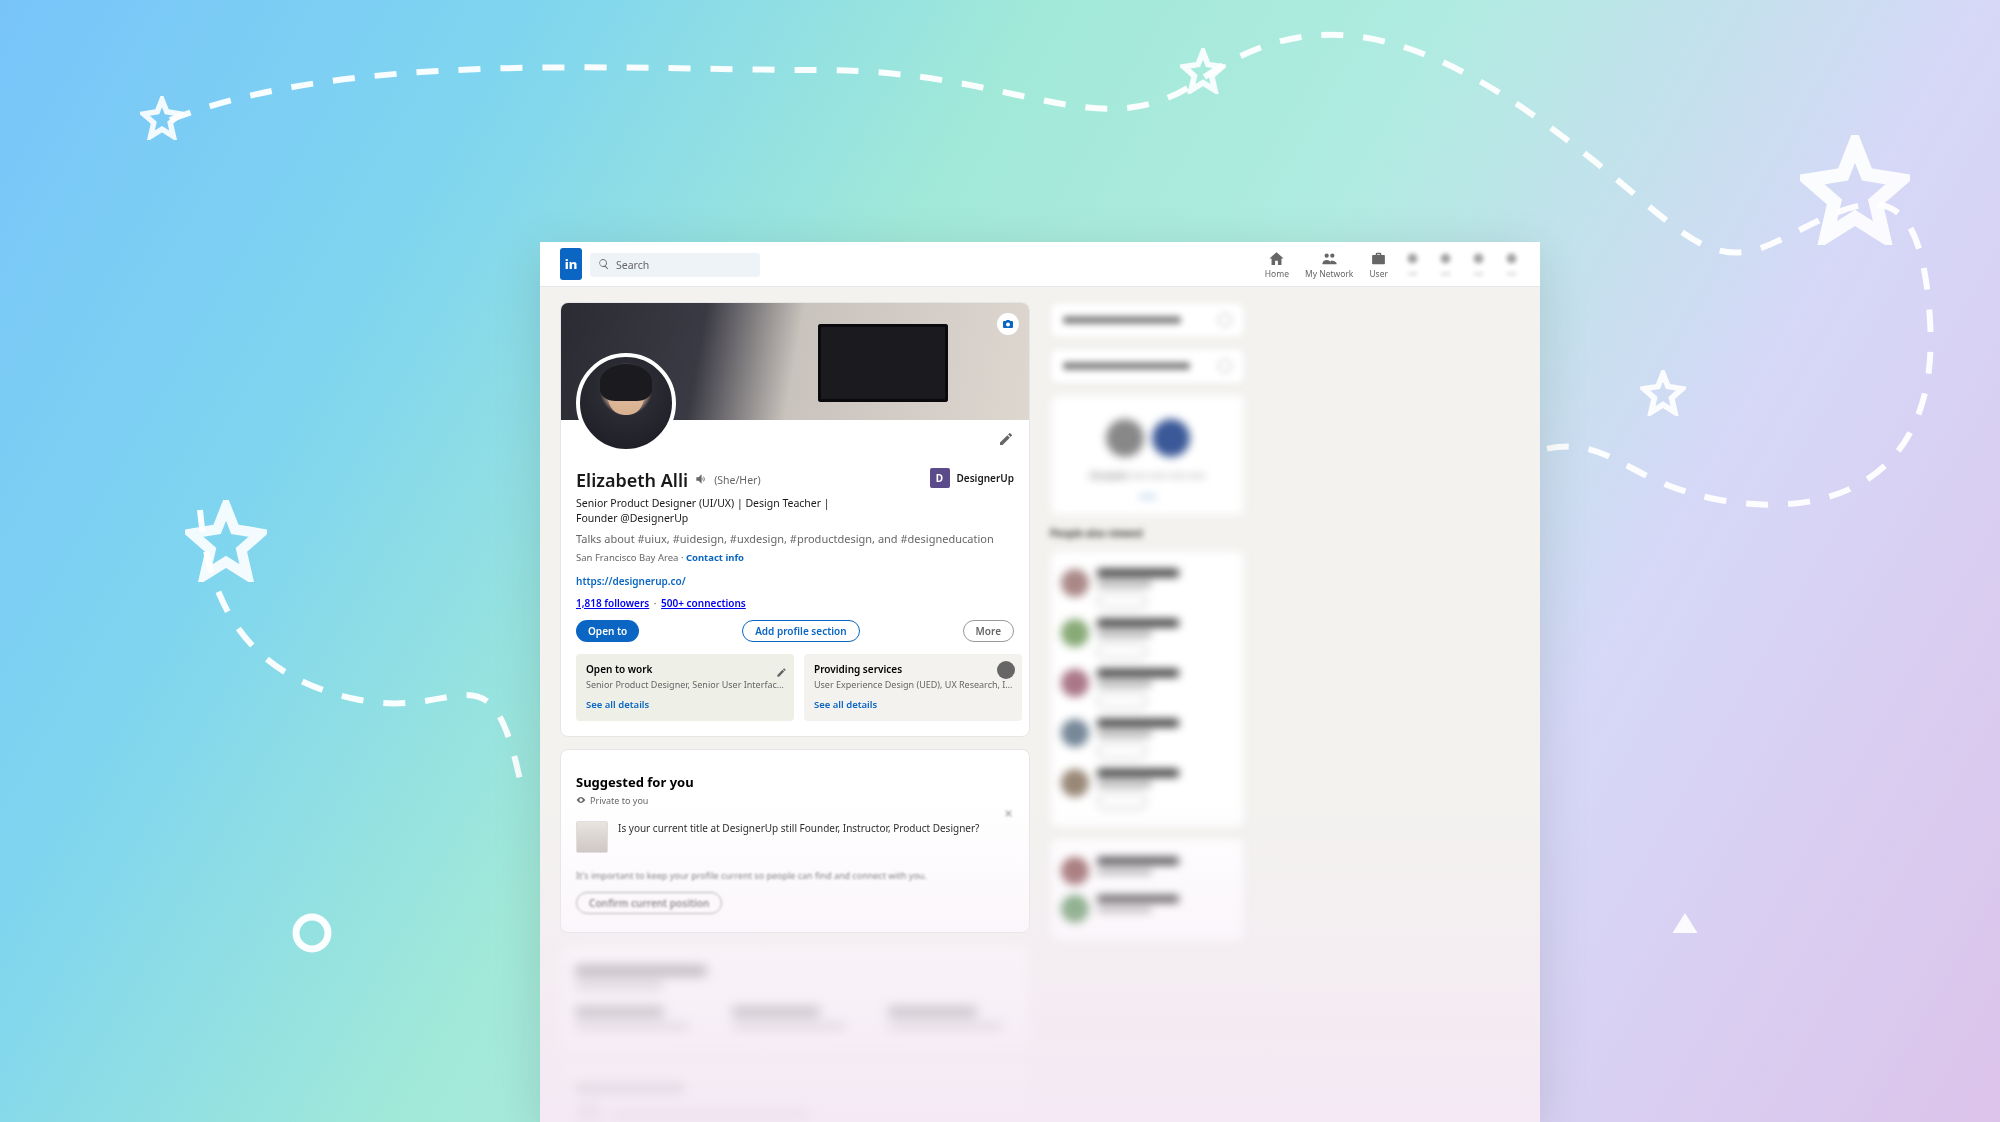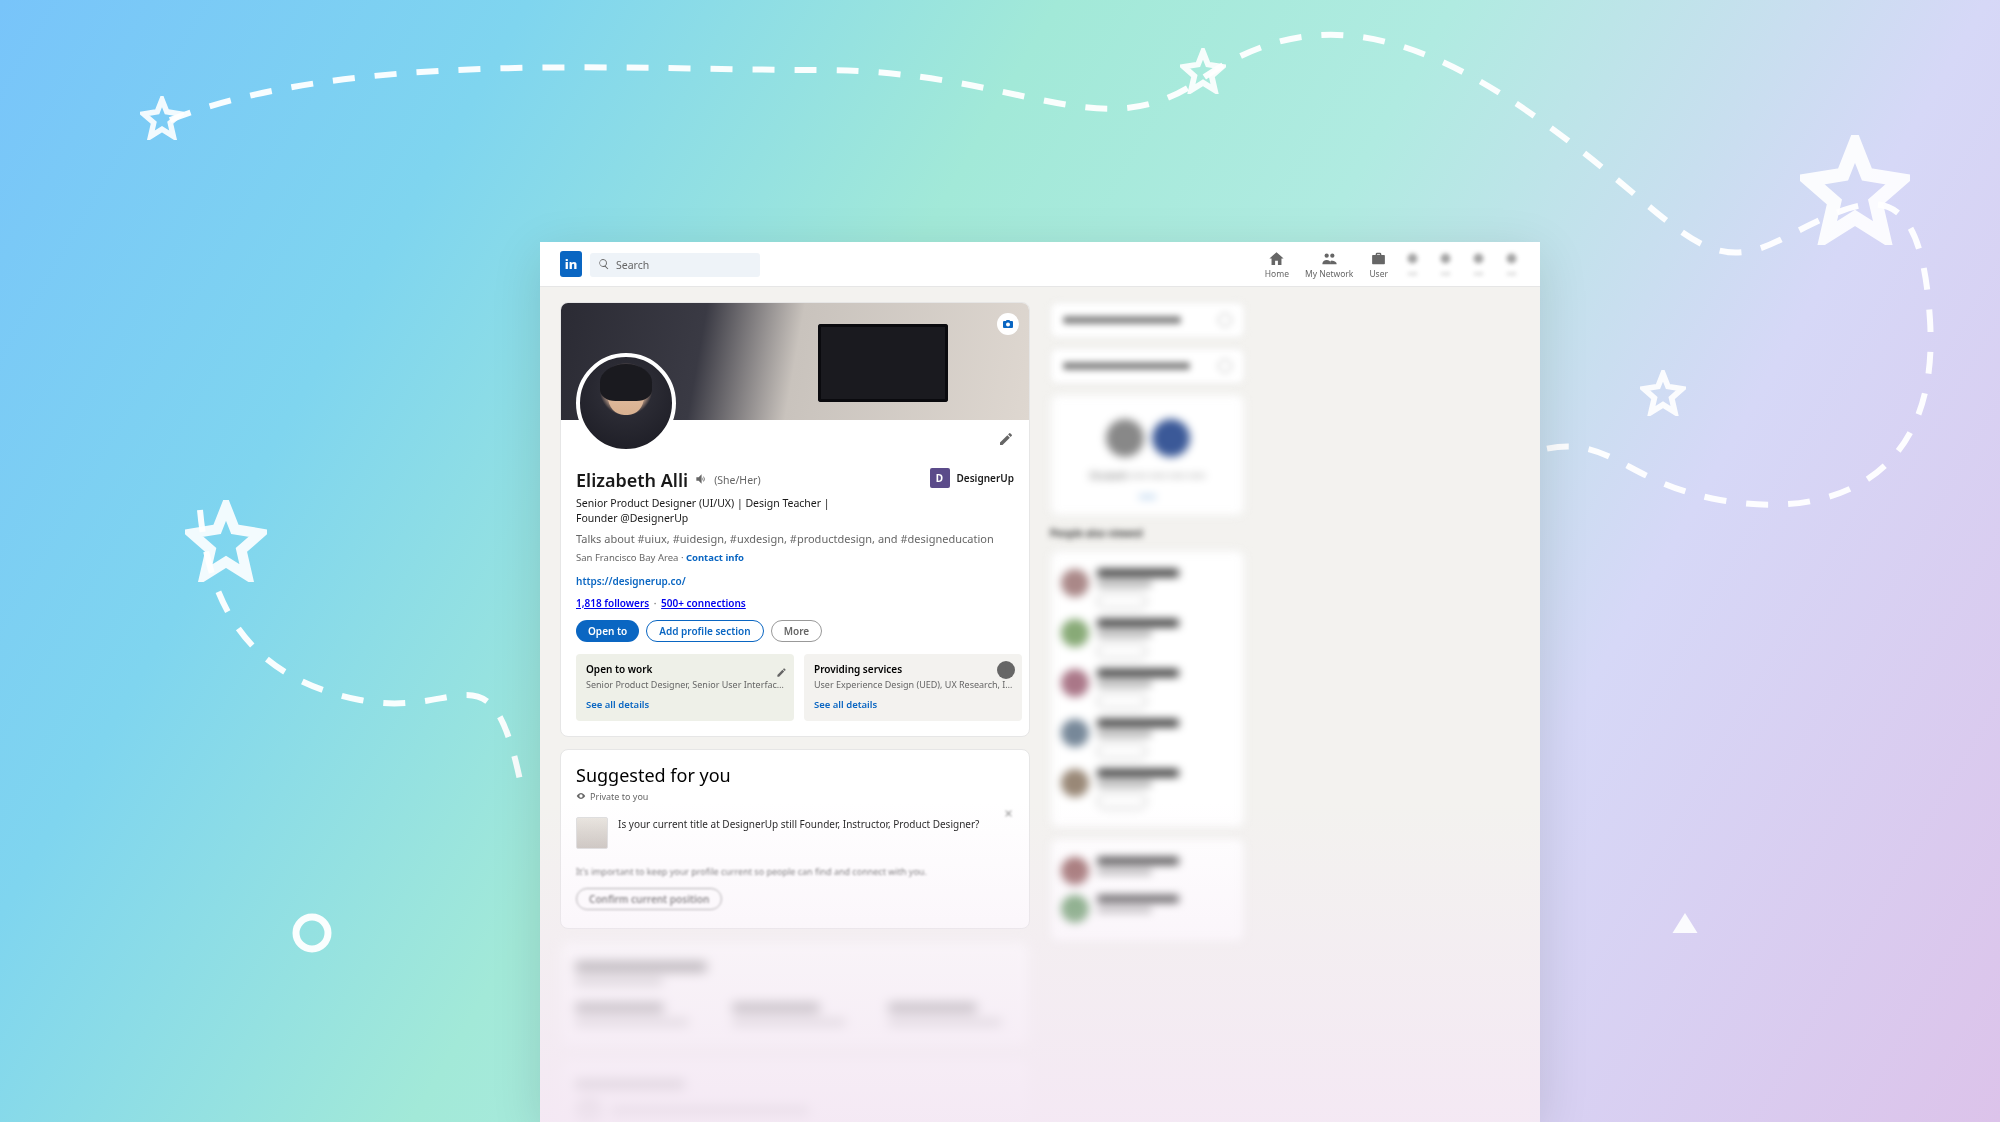--- a/index.html
+++ b/index.html
@@ -19,21 +19,21 @@
   position:absolute; left:540px; top:242px; width:1000px; height:880px;
   background:#f3f2ef; overflow:hidden;
   box-shadow:0 12px 48px rgba(0,0,0,.12);
 }
 
 
 .topnav {
   height:45px; background:#fff; display:flex; align-items:center;
   padding:0 20px; border-bottom:1px solid #e6e6e6; gap:8px;
 }
-.logo { width:22px; height:26px; background:#0a66c2; color:#fff; font-weight:800;
+.logo { width:22px; height:32px; background:#0a66c2; color:#fff; font-weight:800;
   font-size:13px; display:flex; align-items:center; justify-content:center;
   border-radius:3px; }
 .searchbox { position:relative; width:170px; }
 .searchbox svg { position:absolute; left:8px; top:6px; width:12px; height:12px; fill:#666; }
 .searchbox input {
   width:100%; height:24px; background:#eef3f8; border:none; border-radius:3px;
   padding-left:26px; font-size:10.5px; color:#333;
 }
 .searchbox input::placeholder { color:#666; }
 .navspacer { flex:1; }
@@ -91,41 +91,41 @@
 .cname { font-size:10px; font-weight:600; color:#191919; }
 
 .headline { font-size:10.5px; color:#191919; line-height:1.4; margin-top:4px; max-width:280px; }
 .talks { font-size:11px; color:#666; margin-top:6px; line-height:1.4; }
 .loc { font-size:9.5px; color:#666; margin-top:4px; }
 .loc a { color:#0a66c2; font-weight:700; text-decoration:none; }
 .site { font-size:10px; color:#0a66c2; font-weight:600; margin-top:10px; display:block; text-decoration:none; }
 .stats { font-size:10px; color:#0a66c2; font-weight:600; margin-top:8px; }
 .stats .dot { color:#666; font-weight:400; margin:0 2px; }
 
-.btnrow { display:flex; gap:7px; margin-top:10px; }
+.btnrow { display:flex; gap:7px; margin-top:10px;justify-content:space-between; }
 .btn { height:22px; padding:0 12px; border-radius:14px; font-size:10px; font-weight:600;
   display:flex; align-items:center; cursor:pointer; border:none; }
 .btn.primary { background:#0a66c2; color:#fff; }
 .btn.outline { background:#fff; color:#0a66c2; border:1px solid #0a66c2; }
 .btn.grey { background:#fff; color:#666; border:1px solid #999; }
 
 .panels { display:flex; gap:10px; margin-top:12px; }
 .panel { flex:1; background:#eef0e8; border-radius:4px; padding:8px 10px; position:relative; }
 .panel.alt { background:#f3f2ef; }
 .panel h4 { font-size:10px; font-weight:600; margin-bottom:2px; }
 .panel p { font-size:9px; color:#666; white-space:nowrap; overflow:hidden; text-overflow:ellipsis; }
 .panel a { font-size:9.5px; color:#0a66c2; font-weight:600; text-decoration:none; }
 .panel .picon { position:absolute; right:7px; top:7px; }
 .panel .picon svg { width:11px; height:11px; fill:#666; }
 .arrow { width:18px; height:18px; background:#666; border-radius:50%; display:flex; align-items:center; justify-content:center; }
 .arrow svg { width:10px; height:10px; fill:#fff; }
 
 
 .sugg { padding:13px 15px 18px; position:relative; }
-.sugg h3 { font-size:18px; font-weight:400; }
+.sugg h3 { font-size:13px; font-weight:700;margin-top:10px; }
 .priv { font-size:9px; color:#666; display:flex; align-items:center; gap:4px; margin-top:3px; }
 .priv svg { width:10px; height:10px; fill:#666; }
 .suggbody { display:flex; gap:10px; margin-top:14px; }
 .thumb { width:32px; height:32px; background:linear-gradient(#e8e4de,#c9c3bd);
   border:1px solid #ddd; flex-shrink:0; border-radius:2px; }
 .sline { font-size:10px; color:#191919; filter:blur(.4px); }
 .sdesc { font-size:9px; color:#666; margin-top:16px; filter:blur(.8px); }
 .sbtn { margin-top:10px; filter:blur(.8px); }
 .xbtn { position:absolute; top:52px; right:15px; filter:blur(.8px); }
 .xbtn svg { width:11px; height:11px; fill:#888; }

